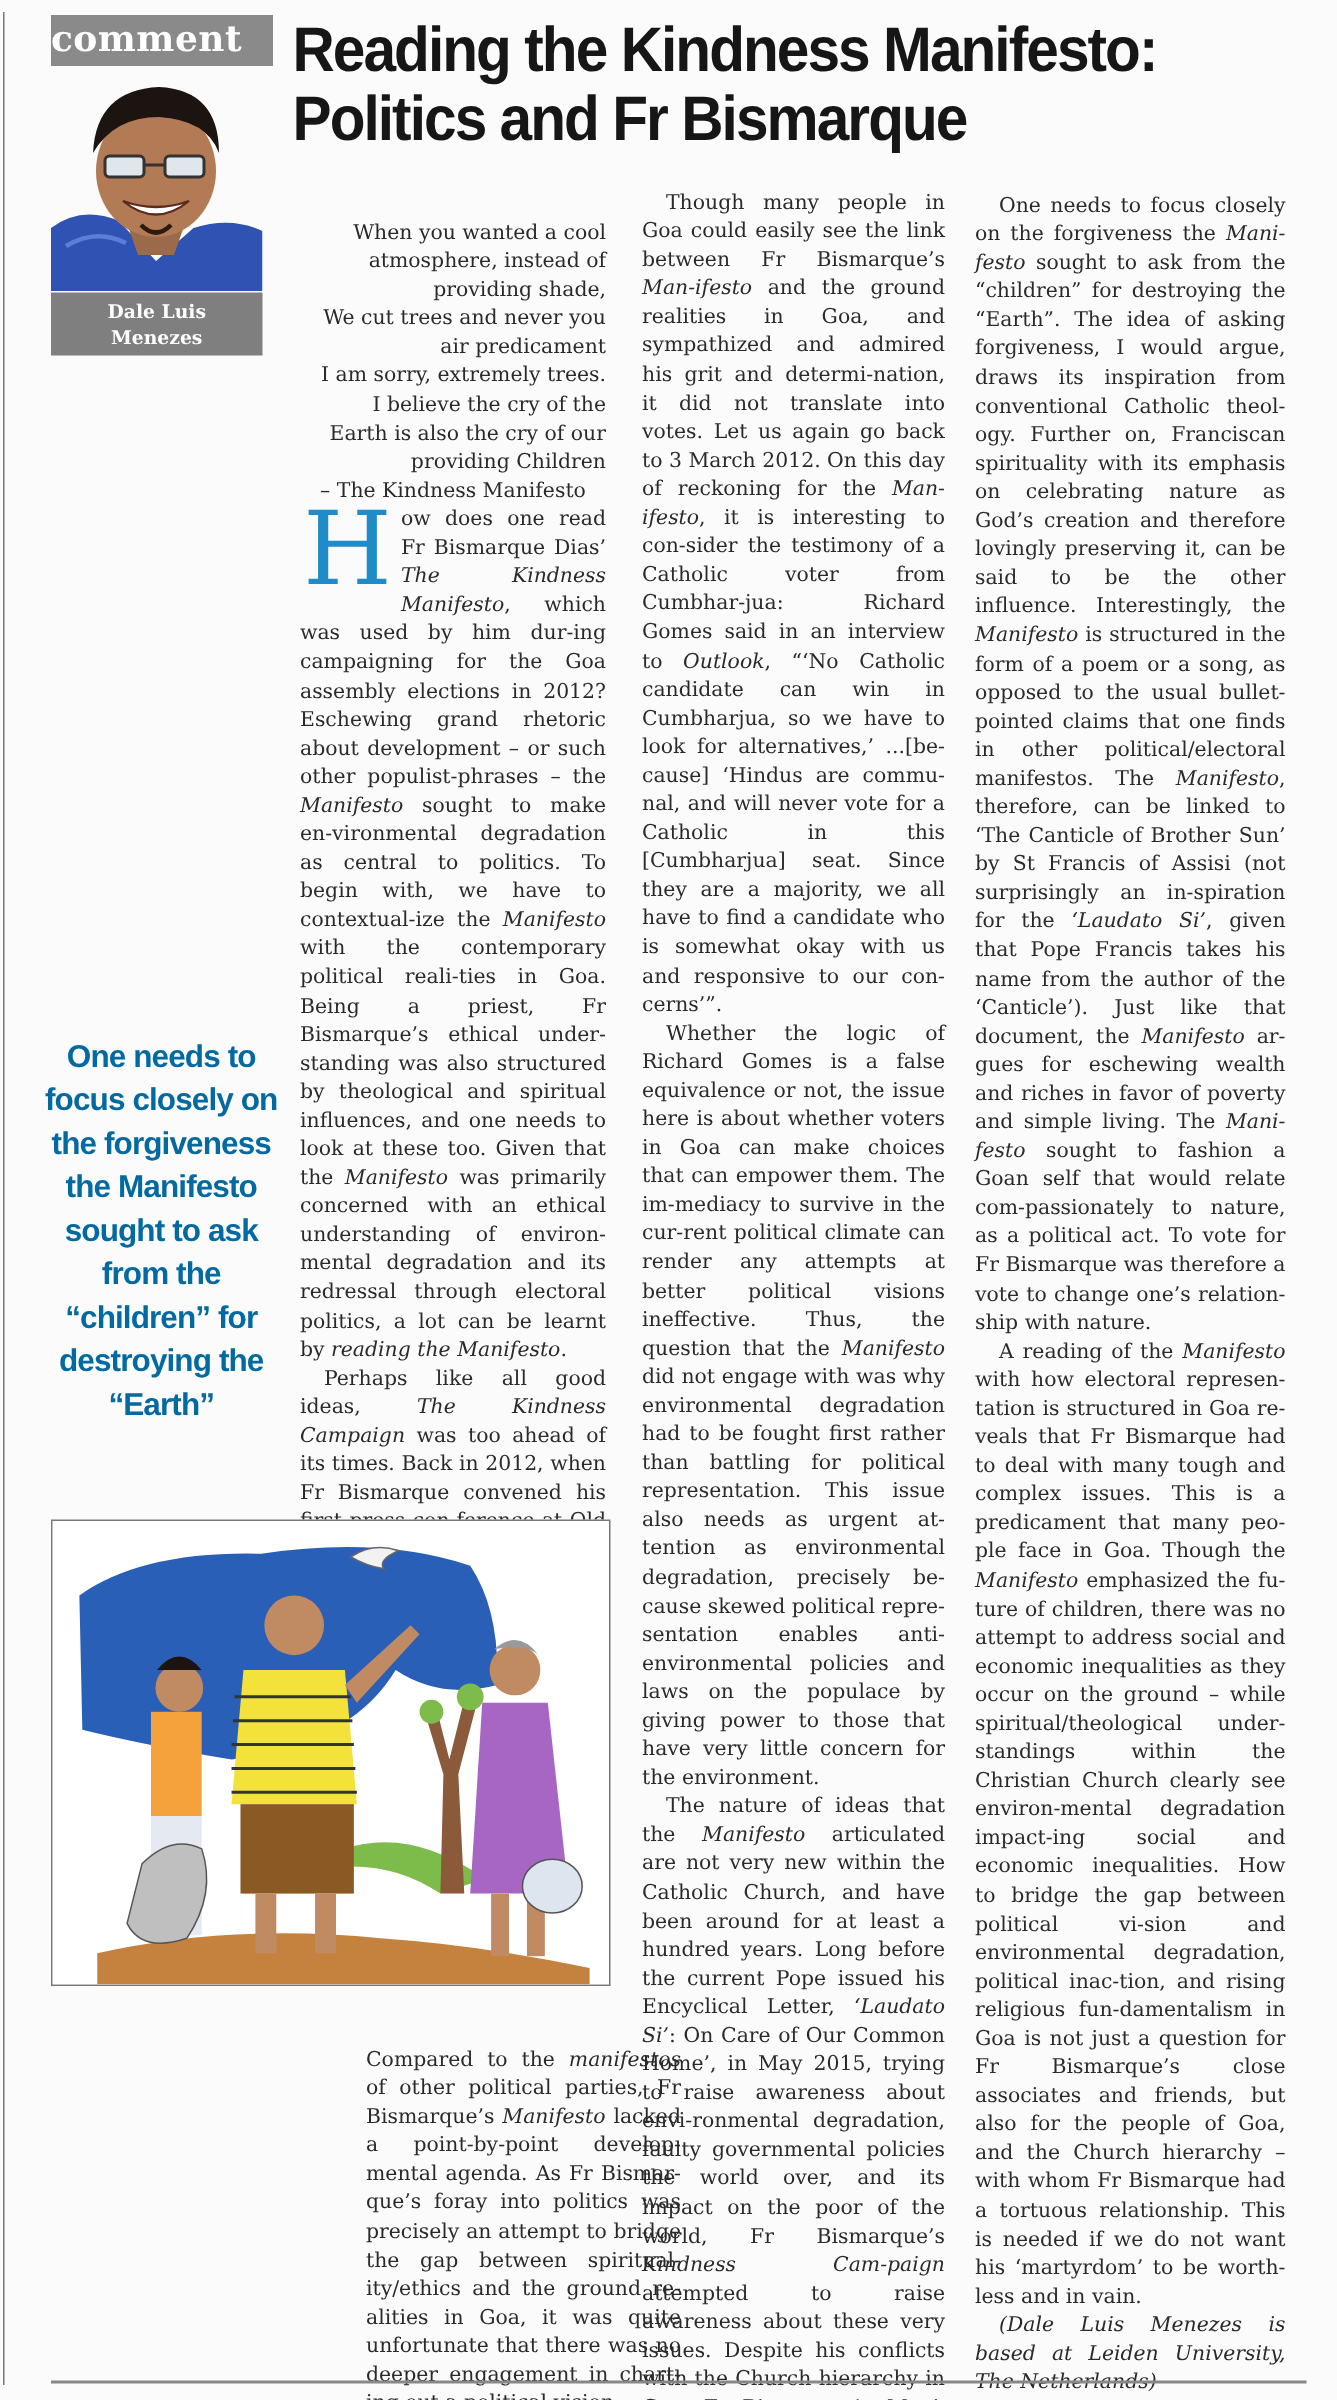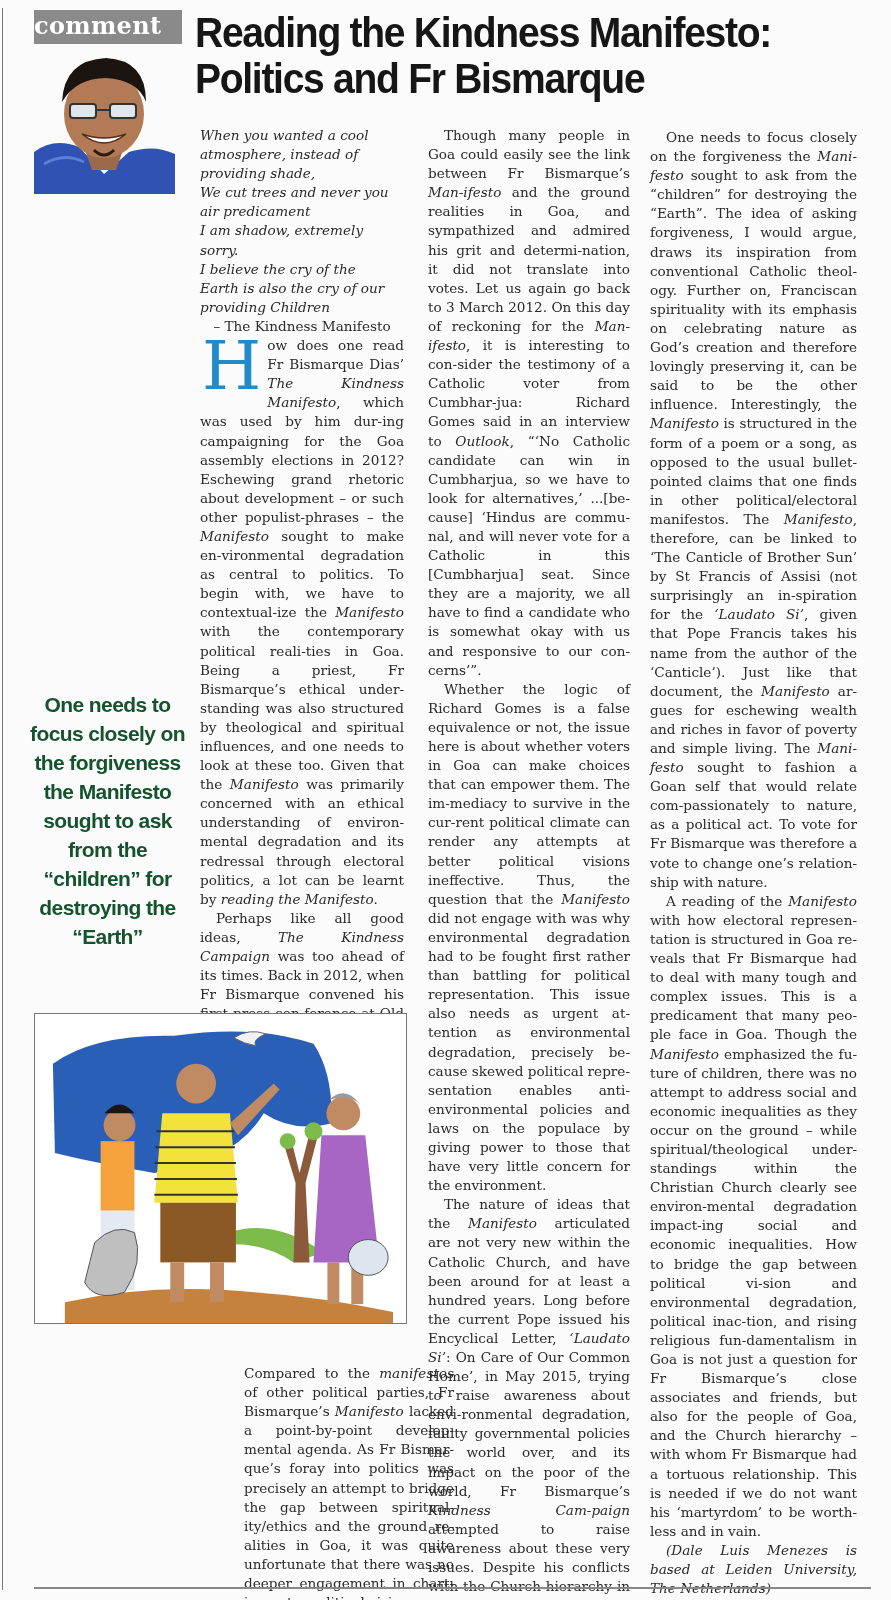--- a/index.html
+++ b/index.html
@@ -28,35 +28,35 @@
   .author-name {
     position: absolute; left: 0; top: 143px; width: 141px; height: 42px;
     background: #7f7f7f; color: #fff; text-align: center;
     font-family: "DejaVu Serif", serif; font-weight: bold; font-size: 12.5px; line-height: 17px;
     padding-top: 4px;
   }
 
   .pull-quote {
     position: absolute; left: 30px; top: 690px; width: 155px;
     font-family: "Liberation Sans", sans-serif; font-weight: bold;
-    font-size: 21px; line-height: 29px; color: #14532d; text-align: center;
+    font-size: 21px; line-height: 29px; color: #0369a1; text-align: center;
     letter-spacing: -0.6px;
   }
 
   .col { position: absolute; font-size: 13.6px; line-height: 19.1px; text-align: justify; hyphens: manual; color: #2a2a2a; }
   .col p { text-indent: 16px; }
   .col p.noindent { text-indent: 0; }
   .col em { font-style: italic; }
 
   .col1 { left: 200px; top: 126px; width: 204px; }
   .col2 { left: 428px; top: 126px; width: 202px; }
   .col3 { left: 650px; top: 128px; width: 207px; }
   .col4 { left: 197px; top: 1364px; width: 210px; margin-left: 47px; }
 
-  .epigraph { text-align: left; font-style: italic; text-indent: 0 !important; }
+  .epigraph { text-align: right; text-indent: 0 !important; margin-top: 20px; }
   .attribution { text-align: center; text-indent: 0 !important; }
 
   .dropcap-para { text-indent: 0 !important; }
   .dropcap {
     float: left; font-family: "DejaVu Serif", serif; font-size: 68px; line-height: 56px;
     color: #1f8bc9; margin: 2px 6px 0 2px; height: 56px;
   }
 
   .cartoon {
     position: absolute; left: 34px; top: 1013px; width: 373px; height: 311px;
@@ -90,32 +90,36 @@
     <path d="M28 50 Q30 8 72 6 Q112 8 112 50 Q104 28 72 26 Q42 26 28 50 Z" fill="#1c1410"></path>
 
     <rect x="36" y="52" width="26" height="14" rx="3" fill="#dfe6ec" stroke="#333" stroke-width="2"></rect>
     <rect x="76" y="52" width="26" height="14" rx="3" fill="#dfe6ec" stroke="#333" stroke-width="2"></rect>
     <line x1="62" y1="58" x2="76" y2="58" stroke="#333" stroke-width="2"></line>
 
     <path d="M48 82 Q70 100 92 82 Q70 90 48 82 Z" fill="#fff" stroke="#5a2a1a" stroke-width="1.5"></path>
 
     <path d="M60 98 Q70 108 80 98" stroke="#2a1a12" stroke-width="3" fill="none"></path>
   </svg>
+  <div class="author-name">
+    <span>Dale Luis</span><br>
+    <span>Menezes</span>
+  </div>
 </div>
 
 <div class="pull-quote">One needs to focus closely on the forgiveness the Manifesto sought to ask from the “children” for destroying the “Earth”</div>
 
 <div class="col col1">
   <div class="epigraph">
     <div>When you wanted a cool</div>
     <div>atmosphere, instead of</div>
     <div>providing shade,</div>
     <div>We cut trees and never you</div>
     <div>air predicament</div>
-    <div>I am shadow, extremely sorry.</div>
+    <div>I am sorry, extremely trees.</div>
     <div>I believe the cry of the</div>
     <div>Earth is also the cry of our</div>
     <div>providing Children</div>
   </div>
   <p class="attribution">– The Kindness Manifesto</p>
   <p class="dropcap-para"><span class="dropcap">H</span><span>ow does one read Fr Bismarque Dias’ </span><em>The Kindness Manifesto</em><span>, which was used by him dur-ing campaigning for the Goa assembly elections in 2012? Eschewing grand rhetoric about development – or such other populist-phrases – the </span><em>Manifesto</em><span> sought to make en-vironmental degradation as central to politics. To begin with, we have to contextual-ize the </span><em>Manifesto</em><span> with the contemporary political reali-ties in Goa. Being a priest, Fr Bismarque’s ethical under-standing was also structured by theological and spiritual influences, and one needs to look at these too. Given that the </span><em>Manifesto</em><span> was primarily concerned with an ethical understanding of environ-mental degradation and its redressal through electoral politics, a lot can be learnt by </span><em>reading the Manifesto</em><span>.</span></p>
   <p><span>Perhaps like all good ideas, </span><em>The Kindness Campaign</em><span> was too ahead of its times. Back in 2012, when Fr Bismarque convened his first press con-ference at Old Goa, under the shadow of the Gandhi statue, the reporters seemed to be befuddled with his </span><em>Manifesto</em><span>.</span></p>
 </div>
 
 <div class="cartoon">

